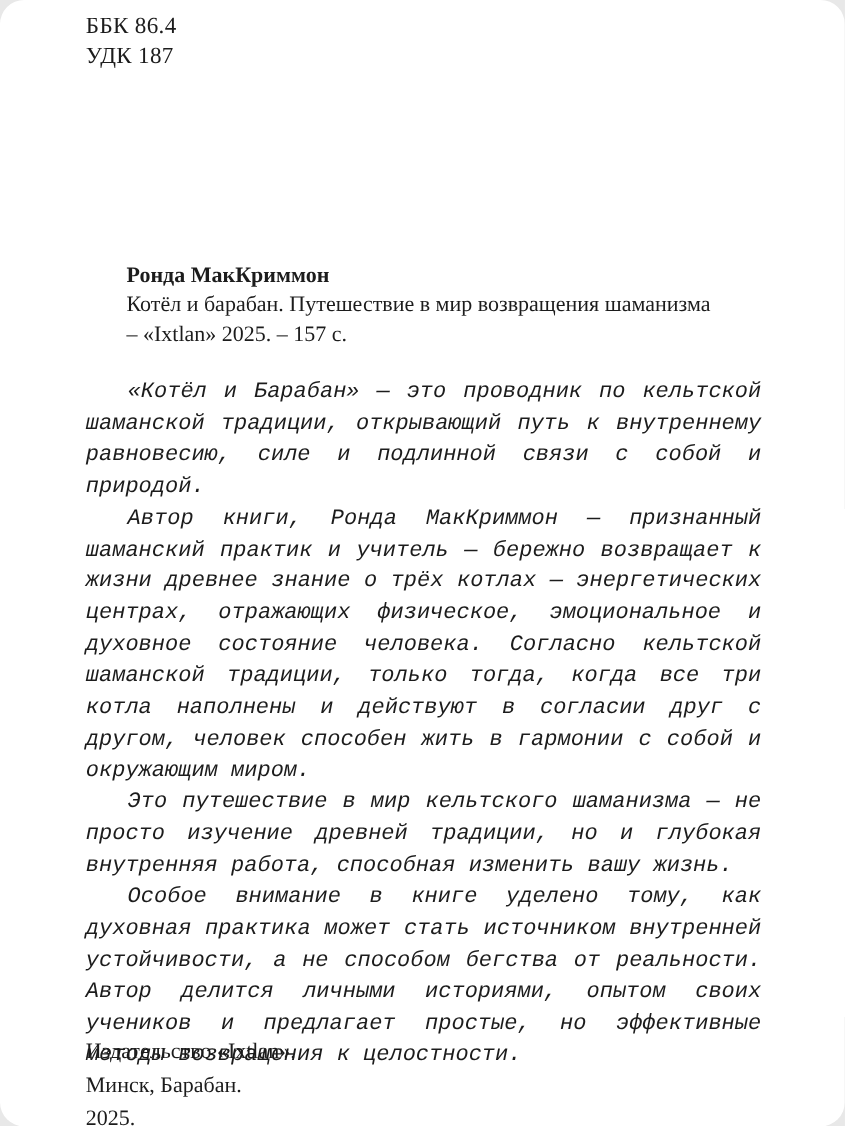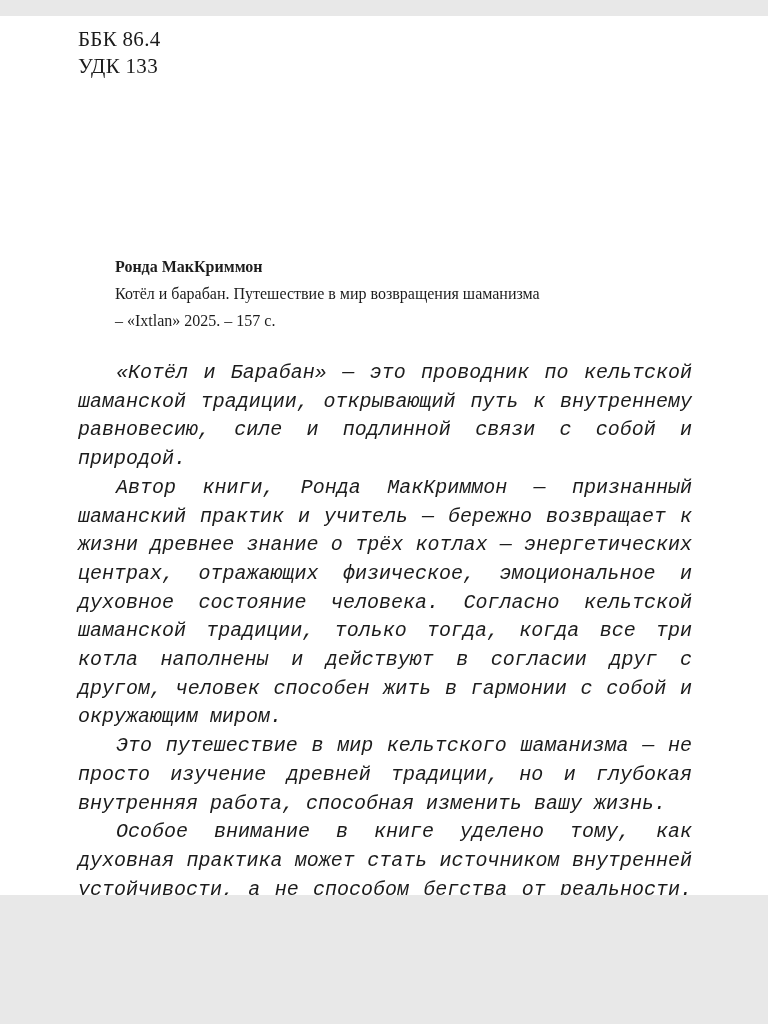--- a/index.html
+++ b/index.html
@@ -3,41 +3,42 @@
 <meta charset="utf-8">
 <style>
   html, body {
     margin: 0;
     padding: 0;
     background: #e8e8e8;
   }
   .page {
     position: relative;
     width: 768px;
-    height: 879px;
-    margin: 16px auto;
+    height: 1024px;
+    margin: 0 auto;
     background: #ffffff;
     color: #1c1c1c;
     font-family: "Liberation Serif", "DejaVu Serif", serif;
     overflow: hidden;
+    border-radius: 22px;
   }
   .codes {
     position: absolute;
     top: 10px;
     left: 78px;
     font-size: 21px;
     line-height: 27px;
     letter-spacing: 0.3px;
   }
   .bib {
     position: absolute;
     top: 237px;
     left: 115px;
     right: 70px;
-    font-size: 16px;
+    font-size: 20px;
     line-height: 27px;
   }
   .bib .author {
     font-weight: bold;
   }
   .annotation {
     position: absolute;
     top: 343px;
     left: 78px;
     right: 76px;
@@ -59,21 +60,21 @@
     line-height: 30.5px;
   }
 </style>
 </head>
 <body>
 
 <div class="page">
 
   <div class="codes">
     <div>ББК 86.4</div>
-    <div>УДК 133</div>
+    <div>УДК 187</div>
   </div>
 
   <div class="bib">
     <div class="author">Ронда МакКриммон</div>
     <div>Котёл и барабан. Путешествие в мир возвращения шаманизма</div>
     <div>– «Ixtlan» 2025. – 157 с.</div>
   </div>
 
   <div class="annotation">
     <p>«Котёл и Барабан» — это проводник по кельтской шаманской традиции, открывающий путь к внутреннему равновесию, силе и подлинной связи с собой и природой.</p>

